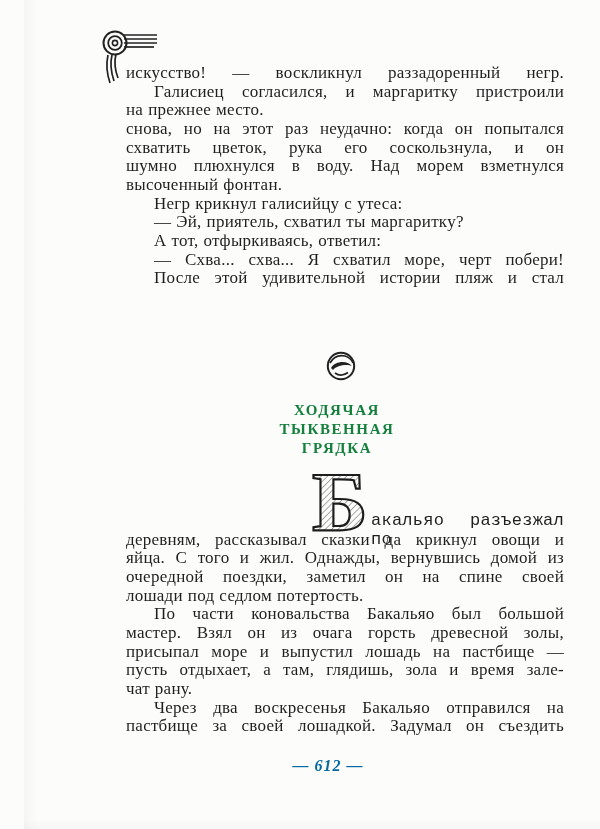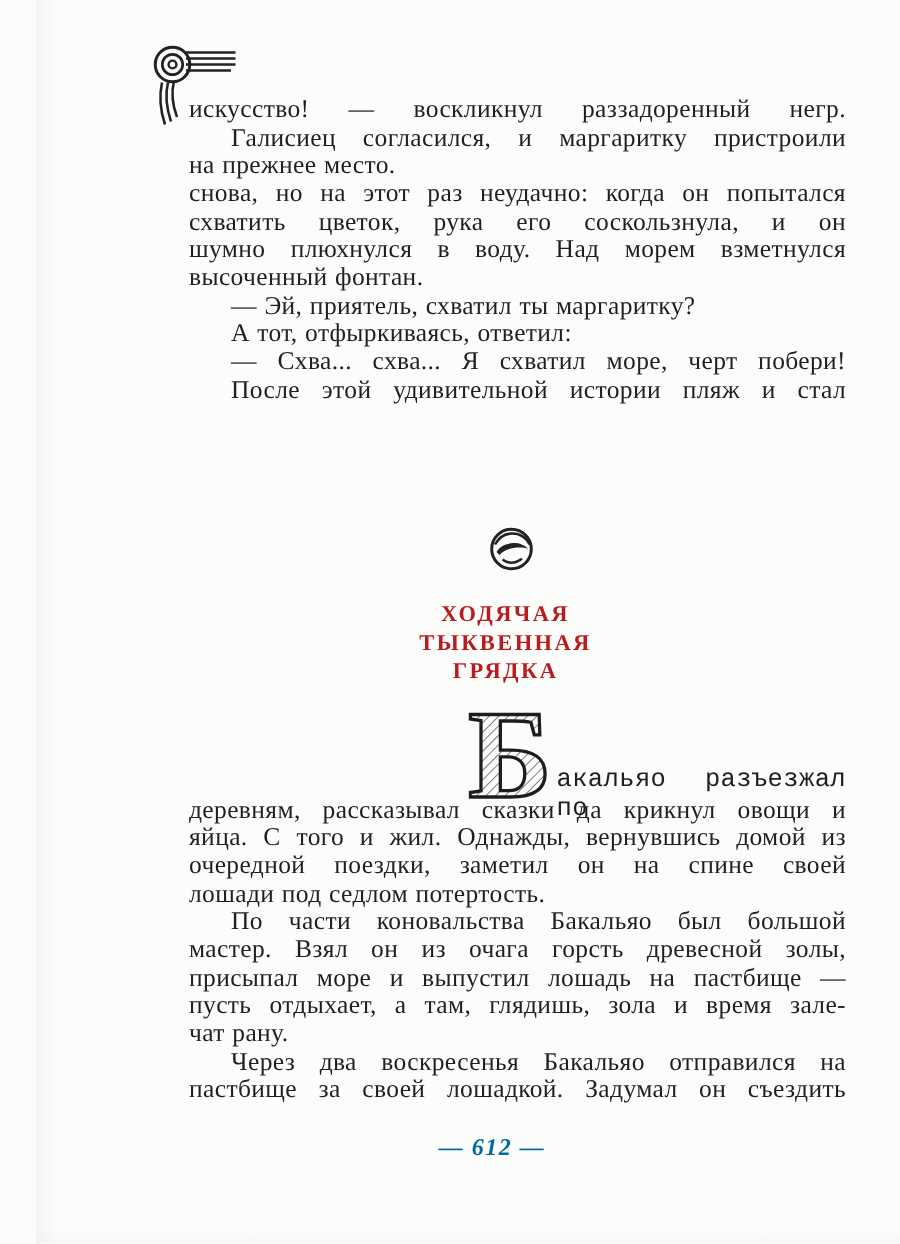--- a/index.html
+++ b/index.html
@@ -64,21 +64,21 @@
   }
   .chapter-title {
     position: absolute;
     left: 313px;
     top: 401px;
     transform: translateX(-50%);
     text-align: center;
     font-weight: bold;
     font-size: 15px;
     letter-spacing: 1.6px;
-    color: #b91c1c;
+    color: #15803d;
   }
   .chapter-title .line {
     line-height: 19.2px;
     height: 19.2px;
     text-align: center;
     white-space: nowrap;
   }
   .drop-cap {
     position: absolute;
     left: 186px;
@@ -122,20 +122,21 @@
   </div>
 
   <div class="textblock story1">
       <div class="line j">искусство! — воскликнул раззадоренный негр.</div>
       <div class="line j ind">Галисиец согласился, и маргаритку пристроили</div>
       <div class="line">на прежнее место.</div>
       <div class="line j">снова, но на этот раз неудачно: когда он попытался</div>
       <div class="line j">схватить цветок, рука его соскользнула, и он</div>
       <div class="line j">шумно плюхнулся в воду. Над морем взметнулся</div>
       <div class="line">высоченный фонтан.</div>
+      <div class="line ind">Негр крикнул галисийцу с утеса:</div>
       <div class="line ind">— Эй, приятель, схватил ты маргаритку?</div>
       <div class="line ind">А тот, отфыркиваясь, ответил:</div>
       <div class="line j ind">— Схва... схва... Я схватил море, черт побери!</div>
       <div class="line j ind">После этой удивительной истории пляж и стал</div>
     </div>
 
   <div class="section-ornament">
     <svg width="32" height="32" viewBox="0 0 32 32" aria-hidden="true">
       <circle cx="16" cy="16" r="13.2" fill="none" stroke="#222" stroke-width="2"></circle>
       <path d="M5,13 Q10,4 20,6 Q26,8 28,13" fill="none" stroke="#222" stroke-width="1.7"></path>

